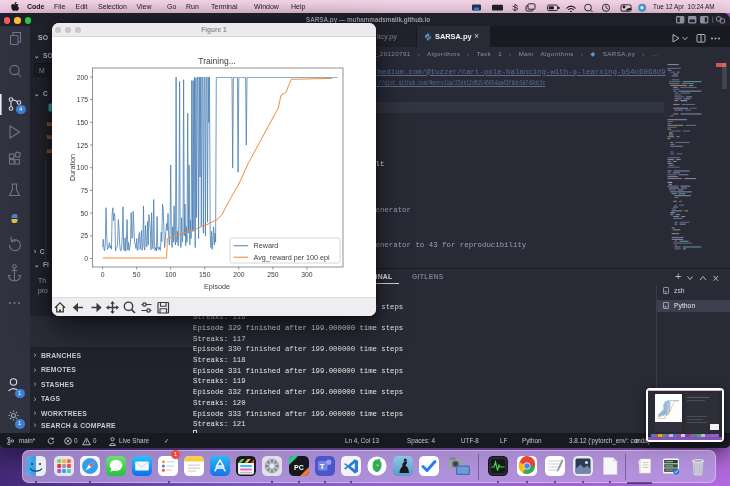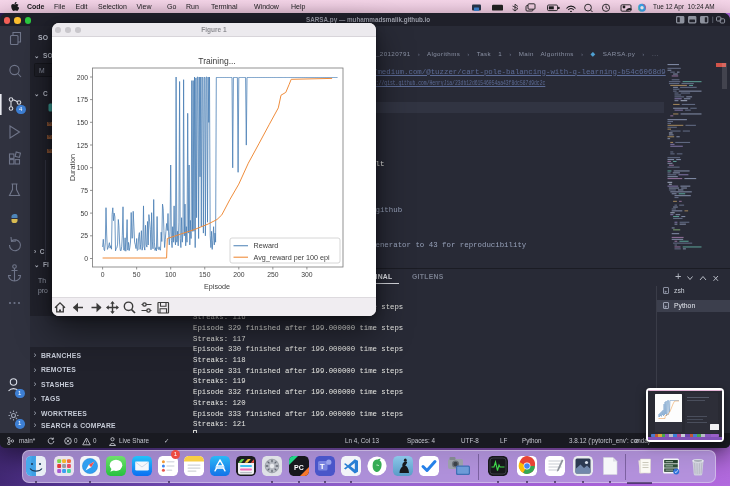--- a/index.html
+++ b/index.html
@@ -187,29 +187,51 @@
     <div class="abs" style="left:8px;top:251px;font-size:6.8px;color:#9ba1b0;">Th</div>
     <div class="abs" style="left:8px;top:261px;font-size:6.8px;color:#9ba1b0;">pro</div>
     <div class="abs" style="left:0;top:290px;width:164px;height:31px;background:#2a2c38;"></div>
     <div class="sec" style="top:325.5px;">BRANCHES</div>
     <div class="sec" style="top:340px;">REMOTES</div>
     <div class="sec" style="top:354.5px;">STASHES</div>
     <div class="sec" style="top:369px;">TAGS</div>
     <div class="sec" style="top:383.5px;">WORKTREES</div>
     <div class="sec" style="top:395.5px;">SEARCH &amp; COMPARE</div>
   </div>
+  <div id="tabbar">
+    <div class="abs" style="left:0;top:0;width:222px;height:21px;background:#21222c;color:#7d8291;font-size:7.4px;line-height:21px;">
+      <span style="position:absolute;left:183px;">licy.py</span>
+    </div>
+    <div class="abs" style="left:223px;top:0;width:73px;height:21px;background:#282a36;color:#f1f2f6;font-size:7.4px;line-height:21px;font-weight:600;">
+      <svg class="abs" style="left:7px;top:6.5px" width="8" height="8" viewBox="0 0 16 16">
+        <path d="M7.8 1 C4.9 1 5.1 2.3 5.1 2.3 l0 1.4 2.8 0 0 .4 -3.9 0 s-1.9-.2-1.9 2.8 c0 3 1.6 2.9 1.6 2.9 l1 0 0-1.4 s-.1-1.6 1.6-1.6 l2.8 0 s1.5 0 1.5-1.5 l0-2.5 S10.8 1 7.8 1 z M6.2 2 a.5 .5 0 1 1 0 1 a.5 .5 0 0 1 0-1 z" fill="#4e9fd1"></path>
+        <path d="M8.2 15 c2.9 0 2.7-1.3 2.7-1.3 l0-1.4 -2.8 0 0-.4 3.9 0 s1.9 .2 1.9-2.8 c0-3-1.6-2.9-1.6-2.9 l-1 0 0 1.4 s.1 1.6-1.6 1.6 l-2.8 0 s-1.5 0-1.5 1.5 l0 2.5 S5.2 15 8.2 15 z M9.8 14 a.5 .5 0 1 1 0-1 a.5 .5 0 0 1 0 1 z" fill="#4e9fd1" opacity="0.85"></path>
+      </svg>
+      <span style="position:absolute;left:18px;">SARSA.py</span>
+      <span style="position:absolute;left:57px;top:0;font-weight:400;color:#c8ccd8;font-size:8.5px;">×</span>
+    </div>
+    <svg class="abs" style="left:478px;top:8px" width="50" height="9" viewBox="0 0 50 9">
+      <path d="M1 0.5 L7 4.25 L1 8 Z" fill="none" stroke="#aeb2bd" stroke-width="1"></path>
+      <path d="M10.5 3 L13 5.8 L15.5 3" fill="none" stroke="#aeb2bd" stroke-width="1"></path>
+      <rect x="25" y="0.5" width="8" height="7.6" rx="1" fill="none" stroke="#aeb2bd" stroke-width="1"></rect>
+      <line x1="29" y1="0.5" x2="29" y2="8.1" stroke="#aeb2bd" stroke-width="1"></line>
+      <circle cx="40" cy="4.4" r="1" fill="#aeb2bd"></circle>
+        <circle cx="43.5" cy="4.4" r="1" fill="#aeb2bd"></circle>
+        <circle cx="47" cy="4.4" r="1" fill="#aeb2bd"></circle>
+    </svg>
+  </div>
   <div id="breadcrumb">
     <span class="abs" style="left:182px;letter-spacing:0.4px;word-spacing:5px;">_20120791 <span class="bsep">›</span> Algorithms <span class="bsep">›</span> Task 1 <span class="bsep">›</span> Main Algorithms <span class="bsep">›</span> <span style="color:#4e9fd1">◆</span> SARSA.py <span class="bsep">›</span> <span style="letter-spacing:0.5px">...</span></span>
   </div>
   <div id="editor">
     <div class="abs" style="left:0;top:41.5px;width:470px;height:11px;background:#313442;"></div>
     <div class="mono abs" style="left:179px;top:7.5px;font-size:7.4px;color:#5d6c96;text-decoration:underline;white-space:pre;">/medium.com/@tuzzer/cart-pole-balancing-with-q-learning-b54c6068d9</div>
     <div class="mono abs" style="left:179px;top:19px;font-size:7.2px;color:#5d6c96;text-decoration:underline;white-space:pre;transform:scaleX(0.655);transform-origin:0 0;">s://gist.github.com/HenryJia/23db12d61546054aa43f8dc587d9dc2c</div>
     <div class="mono abs" style="left:181.5px;top:99.5px;font-size:7.4px;color:#f5f4f0;">lt</div>
-    <div class="mono abs" style="left:181.5px;top:146px;font-size:7.4px;color:#97a1b9;">github</div>
+    <div class="mono abs" style="left:181.5px;top:146px;font-size:7.4px;color:#97a1b9;">enerator</div>
     <div class="mono abs" style="left:181.5px;top:180.5px;font-size:7.4px;color:#97a1b9;">enerator to 43 for reproducibility</div>
     <svg class="abs" style="left:473px;top:2px" width="60" height="190" viewBox="0 0 60 190">
       <g transform="translate(-667.5,-62)">
           <rect x="668.0" y="64.0" width="11.5" height="1.1" fill="#7c86a0"></rect>
           <rect x="668.0" y="67.8" width="13.3" height="1.1" fill="#5f6880"></rect>
           <rect x="668.0" y="69.7" width="3.8" height="1.1" fill="#7c86a0"></rect>
           <rect x="670.8" y="71.6" width="4.5" height="1.1" fill="#5f6880"></rect>
           <rect x="677.5" y="71.6" width="2.5" height="1.1" fill="#7c86a0"></rect>
           <rect x="673.6" y="73.5" width="4.7" height="1.1" fill="#7c86a0"></rect>
           <rect x="672.2" y="75.4" width="6.5" height="1.1" fill="#8a6a92"></rect>

